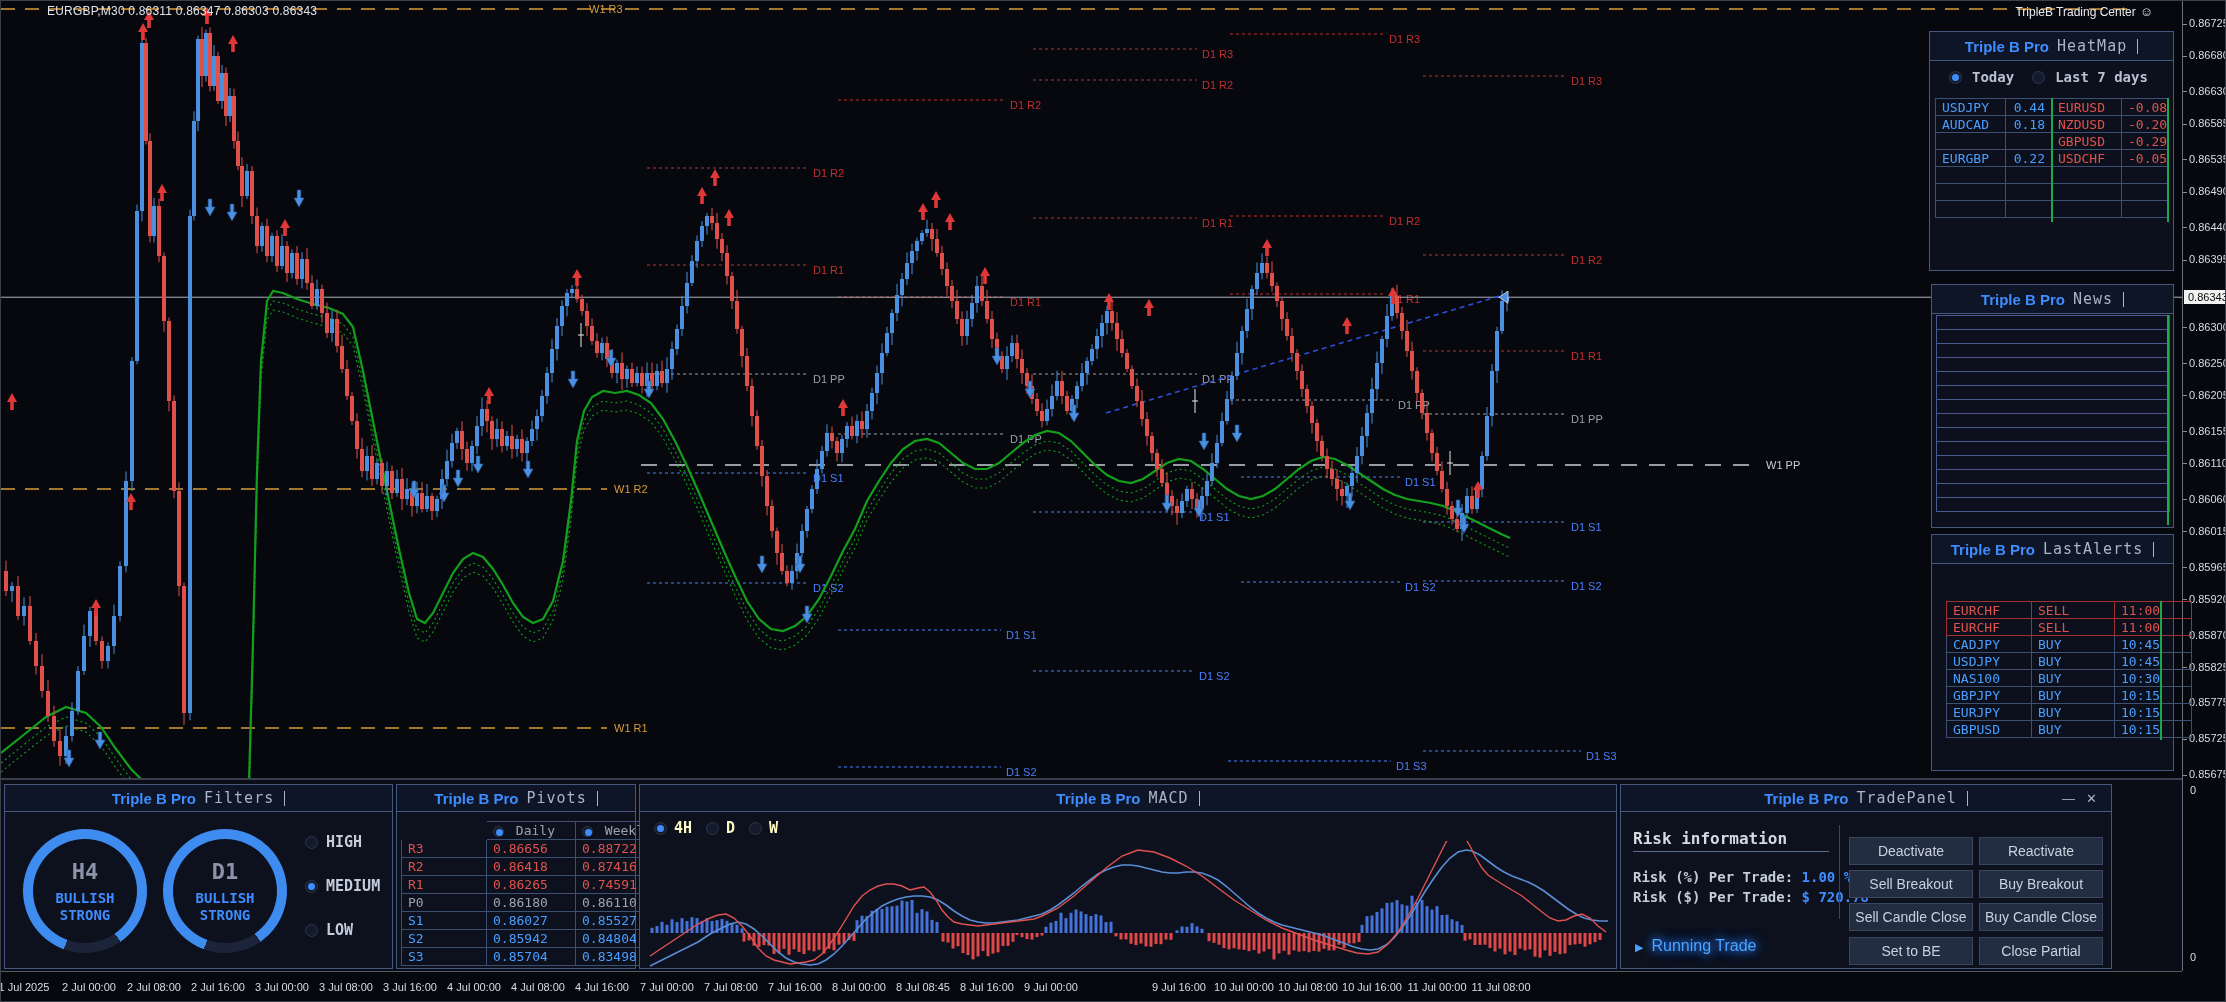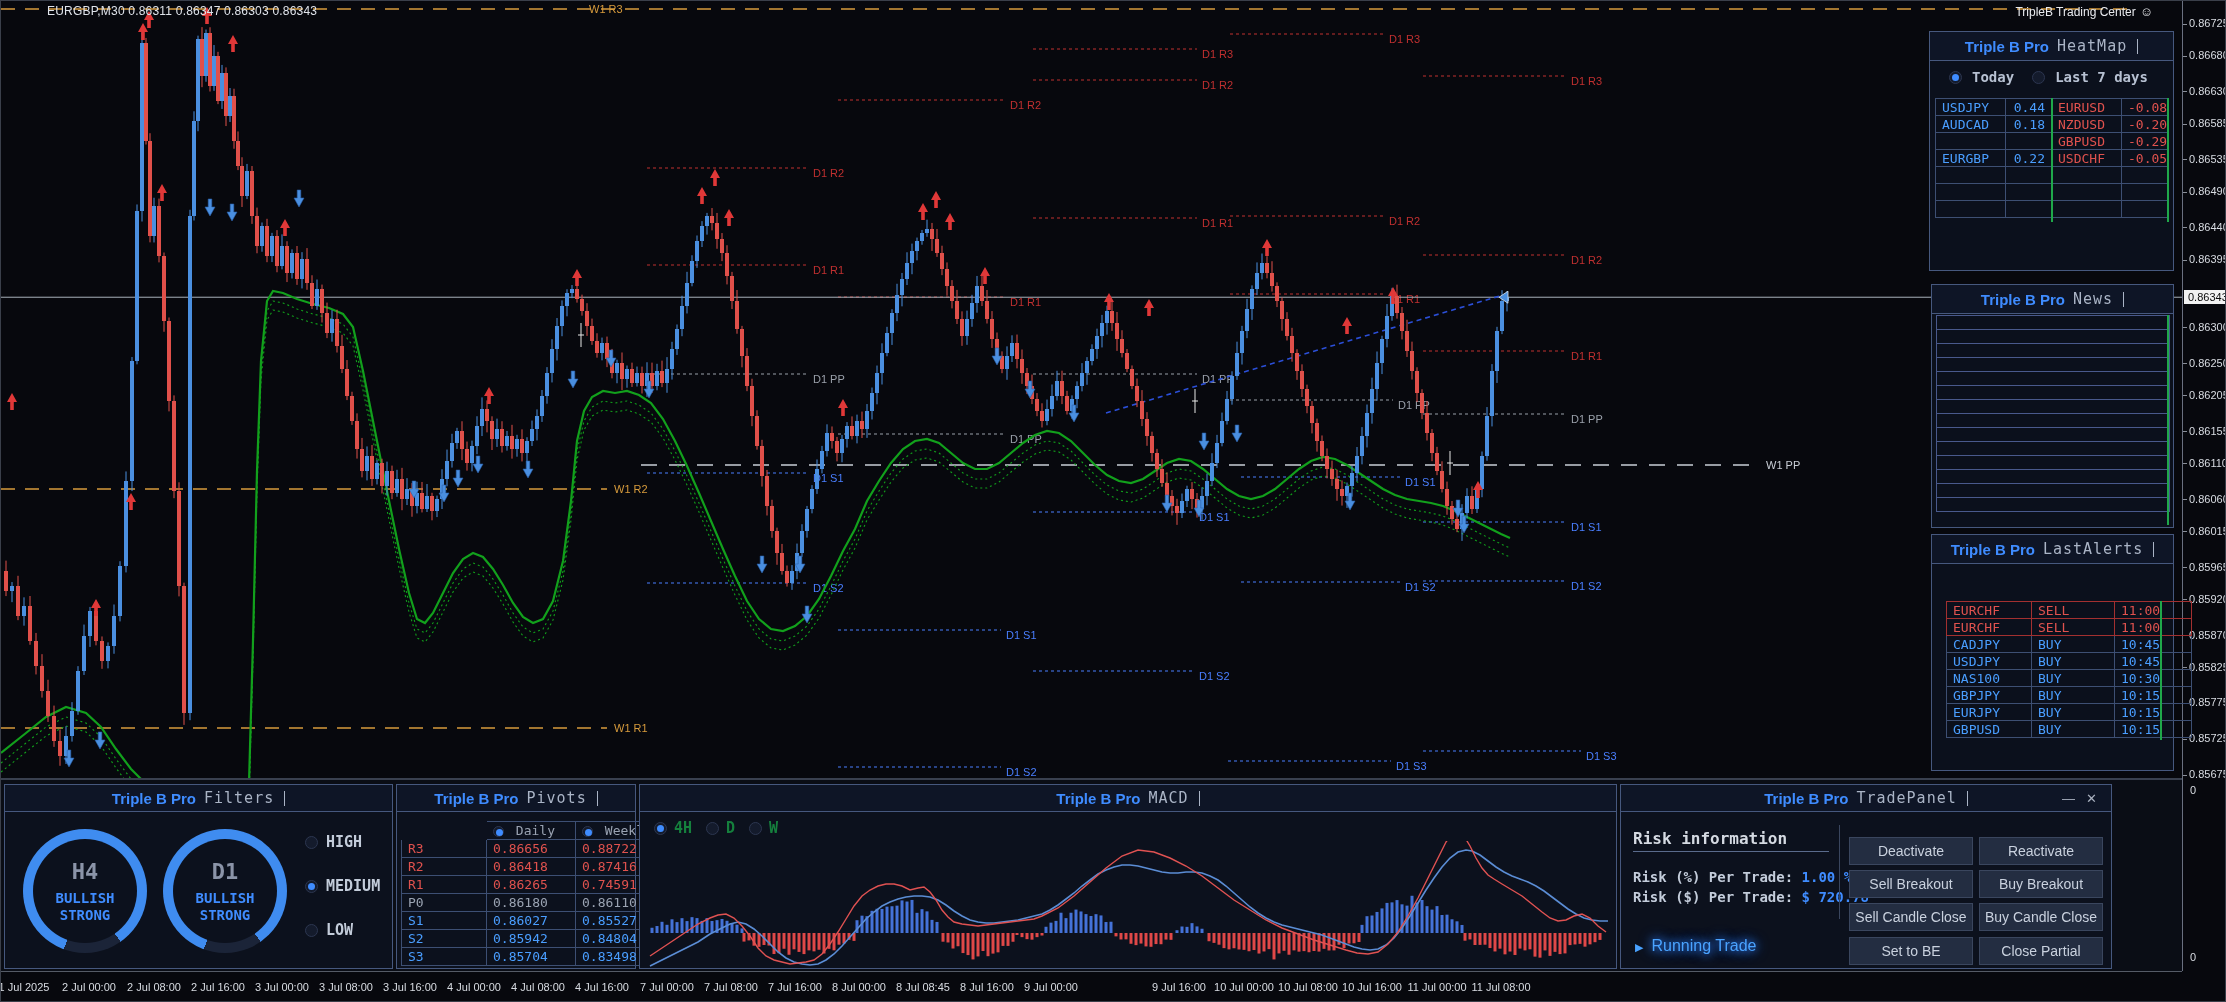--- a/index.html
+++ b/index.html
@@ -45,21 +45,21 @@
   .filters-radios .row{display:flex;align-items:center;gap:8px;}
   .gauge{position:absolute;width:124px;height:124px;border-radius:50%;}
   .gauge .ring{position:absolute;inset:0;border-radius:50%;
                background:conic-gradient(from 200deg,#3f8cf0 0 305deg,#1b2438 305deg 360deg);}
   .gauge .hole{position:absolute;inset:10px;border-radius:50%;background:#0c111d;
                display:flex;flex-direction:column;align-items:center;justify-content:center;}
   .gauge .tf{font-family:"DejaVu Sans Mono",monospace;font-size:22px;font-weight:bold;color:#8b94a8;margin-bottom:6px;}
   .gauge .sig{font-family:"DejaVu Sans Mono",monospace;font-size:14px;font-weight:bold;color:#3f8cff;line-height:17px;}
   table.pivots td{height:17px;font-size:13px;}
   .macd-radios{position:absolute;left:14px;top:34px;display:flex;align-items:center;gap:14px;
-               font-family:"DejaVu Sans Mono",monospace;font-size:15px;font-weight:bold;color:#15803d;}
+               font-family:"DejaVu Sans Mono",monospace;font-size:15px;font-weight:bold;color:#fef9c3;}
   
   .tp-btn{position:absolute;width:122px;height:26px;background:#232d41;border:1px solid #3a465e;
           color:#c9d1de;font-size:14px;display:flex;align-items:center;justify-content:center;cursor:default;}
   .risk-head{position:absolute;font-family:"DejaVu Sans Mono",monospace;font-size:16px;font-weight:bold;color:#d5dae2;}
   .risk-line{position:absolute;font-family:"DejaVu Sans Mono",monospace;font-size:14px;font-weight:bold;color:#c3ccda;white-space:pre;}
   .risk-line b{color:#3f8cff;}
   .running{position:absolute;font-size:16px;font-weight:normal;color:#4aa3ff;text-shadow:0 0 8px #2d7dff,0 0 14px #2d7dff;text-align:right;}
   .running .tri{color:#4aa3ff;font-size:11px;margin-right:8px;text-shadow:none;}
   .winbtn{position:absolute;color:#aab2c0;font-size:13px;}
   

